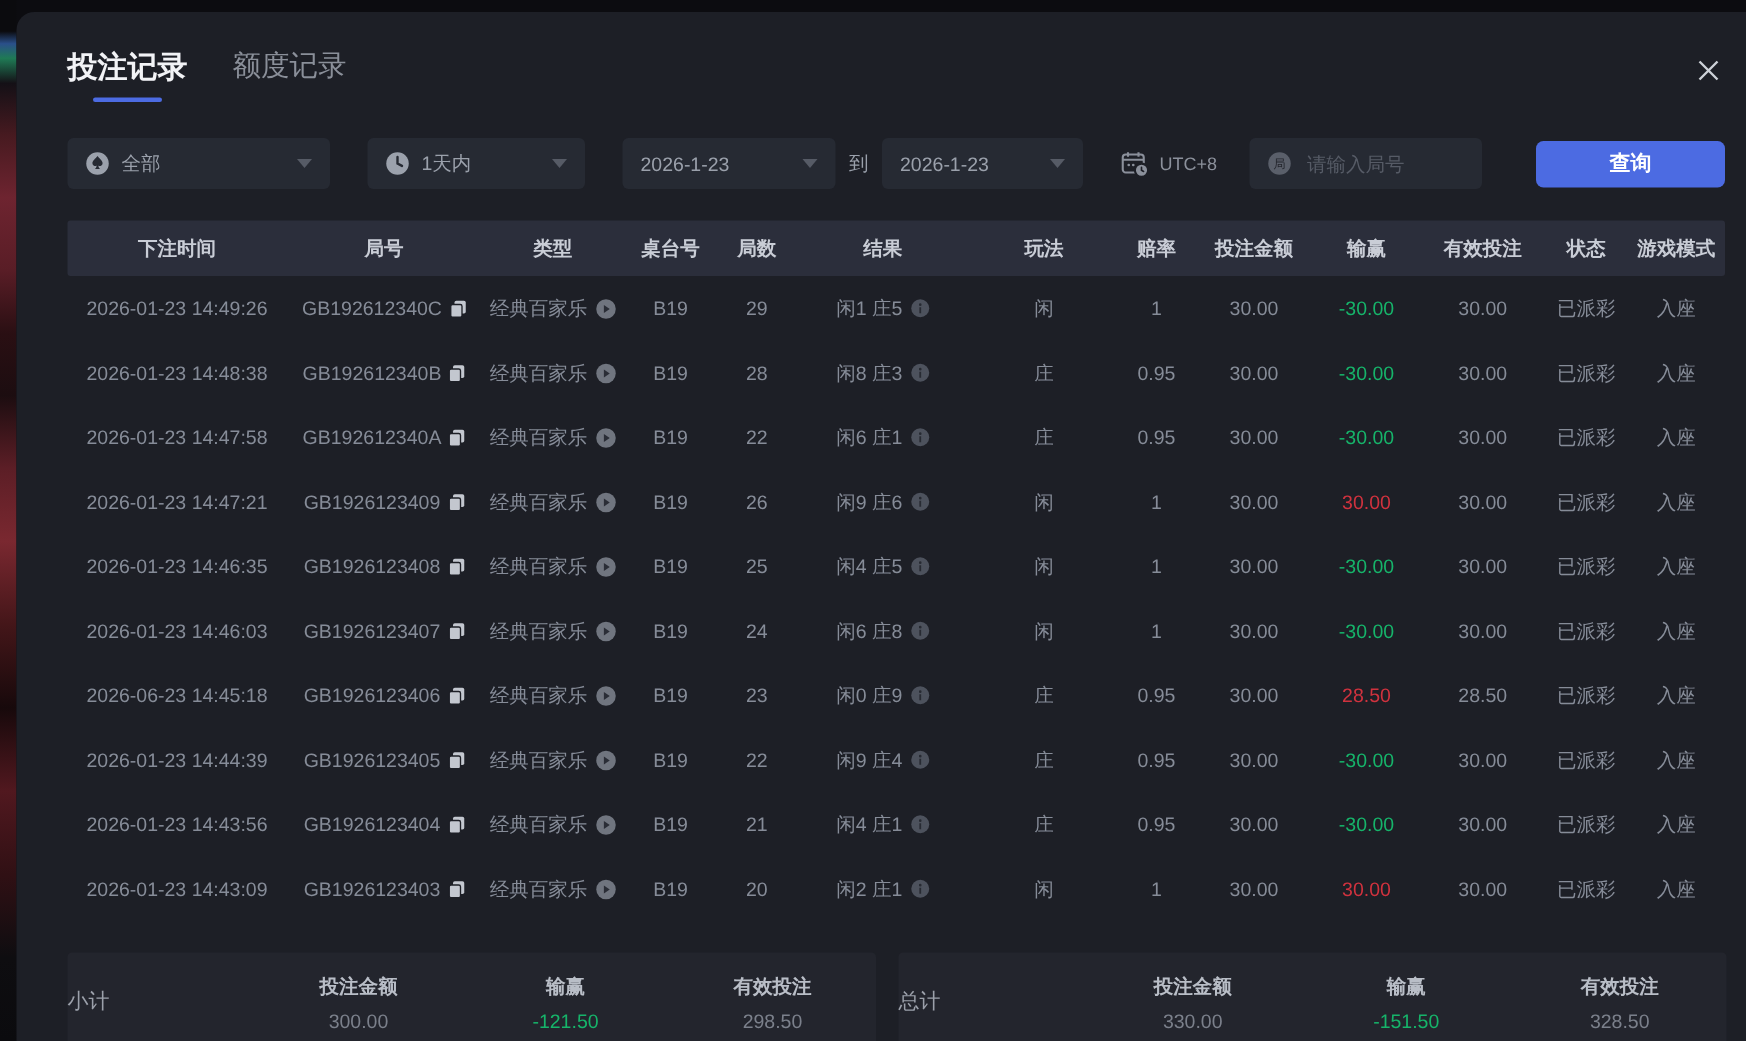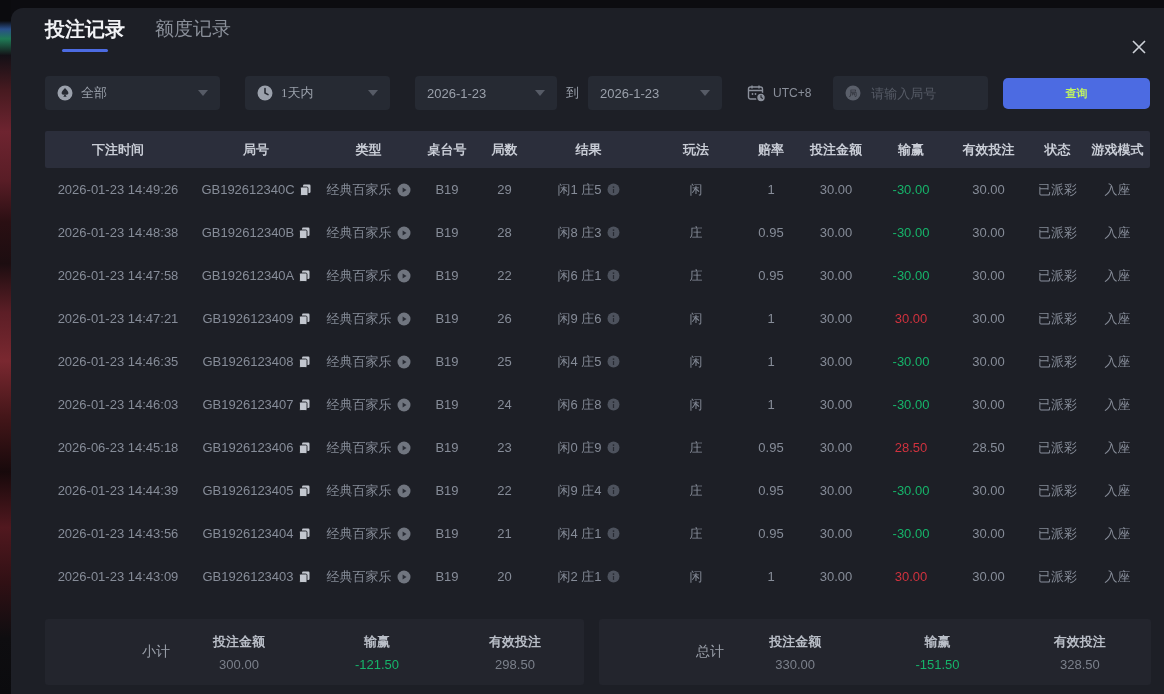--- a/index.html
+++ b/index.html
@@ -16,69 +16,69 @@
       #0b0b0e 0%,#0b0b0e 3%,#2a4f8a 4.2%,#1f7a55 5.6%,#141016 8%,
       #471a20 13%,#6e2430 19%,#591d26 26%,#2a0f13 32%,#1c0d10 38%,
       #5c1e26 45%,#7a2830 52%,#441619 60%,#17090b 68%,
       #51181f 76%,#301014 84%,#0e0d10 92%,#0b0b0e 100%);
   }
   .modal{
     position:absolute;left:11px;top:8px;right:0;bottom:0;
     background:#1d1f26;border-radius:12px 0 0 0;
   }
   
-  .tabs{display:flex;align-items:flex-end;gap:30px;padding:8px 34px 0;}
+  .tabs{display:flex;align-items:flex-end;gap:30px;padding:24px 34px 0;}
   .tab{display:inline-flex;flex-direction:column;align-items:center;cursor:pointer;}
   .tab .t-label{font-size:19px;color:#8a8f99;font-weight:500;line-height:26px;}
   .tab.active .t-label{font-size:20px;color:#f2f3f6;font-weight:700;}
   .tab-underline{width:46px;height:3px;border-radius:2px;background:var(--accent);margin-top:7px;}
   .tab:not(.active) .tab-underline{visibility:hidden;}
   .close-btn{position:absolute;top:22px;right:8px;width:34px;height:34px;
     display:flex;align-items:center;justify-content:center;cursor:pointer;}
   
   .filters{display:flex;align-items:center;margin:24px 14px 0 34px;height:34px;}
   .ctl{display:flex;align-items:center;background:#262a33;border-radius:4px;height:34px;
        padding:0 12px;box-sizing:border-box;color:#9aa0ab;font-size:13px;cursor:pointer;}
   .ctl .grow{flex:1;}
   .ctl .ico{display:flex;align-items:center;margin-right:8px;}
   .chev{width:0;height:0;border-left:5px solid transparent;border-right:5px solid transparent;
         border-top:6px solid #565b66;margin-left:8px;}
   .sel-game{width:175px;}
-  .sel-range{width:145px;margin-left:25px;font-family:Liberation Serif, serif;}
+  .sel-range{width:145px;margin-left:25px;}
   .sel-date1{width:142px;margin-left:25px;}
   .to-label{color:#9aa0ab;font-size:13px;margin:0 9px;}
   .sel-date2{width:134px;}
   .tz{display:flex;align-items:center;gap:7px;margin-left:25px;color:#8b909b;
       font-size:12px;cursor:pointer;}
   .round-input-wrap{width:155px;margin-left:22px;cursor:text;}
   .round-input-wrap input{background:transparent;border:none;outline:none;color:#9aa0ab;
       font-size:13px;width:100%;font-family:Liberation Sans, sans-serif;}
   .round-input-wrap input::placeholder{color:#565b66;}
-  .query-btn{margin-left:auto;width:147px;height:31px;border:none;border-radius:5px;
-      background:var(--accent);color:#bef264;font-size:11px;font-weight:700;cursor:pointer;
+  .query-btn{margin-left:auto;width:126px;height:31px;border:none;border-radius:5px;
+      background:var(--accent);color:#ffffff;font-size:14px;font-weight:700;cursor:pointer;
       font-family:inherit;}
   
   .table{margin:21px 14px 0 34px;}
   .tr{display:flex;align-items:center;}
   .thead{background:#2b2e3b;height:37px;border-radius:2px;}
   .thead .td{color:#c9cdd6;font-weight:700;font-size:13px;}
   .tbody .tr{height:43px;}
   .td{display:flex;align-items:center;justify-content:center;font-size:13px;
       color:#868c98;box-sizing:border-box;gap:5px;white-space:nowrap;}
   .c1{flex:0 0 146px;} .c2{flex:0 0 130px;} .c3{flex:0 0 95px;} .c4{flex:0 0 62px;}
   .c5{flex:0 0 53px;}  .c6{flex:0 0 115px;} .c7{flex:0 0 100px;} .c8{flex:0 0 50px;}
   .c9{flex:0 0 80px;}  .c10{flex:0 0 70px;} .c11{flex:0 0 85px;} .c12{flex:0 0 53px;}
   .c13{flex:0 0 67px;}
   .wl.green{color:var(--green);} .wl.red{color:var(--red);}
   .icon-btn{display:flex;align-items:center;cursor:pointer;}
   
   .summary{display:flex;gap:15px;margin:21px 14px 0 34px;}
   .panel{background:#23252d;border-radius:3px;height:66px;display:flex;align-items:center;}
   .panel.left{flex:0 0 539px;} .panel.right{flex:0 0 552px;}
-  .panel .p-label{flex:0 0 125px;text-align:right;color:#9ba0aa;font-size:14px;}
+  .panel .p-label{flex:0 0 125px;text-align:left;color:#9ba0aa;font-size:14px;}
   .stat{flex:1;display:flex;flex-direction:column;align-items:center;gap:6px;}
   .stat .s-label{color:#b9bec7;font-size:13px;font-weight:600;}
   .stat .s-value{color:#7b808b;font-size:13px;}
   .stat .s-value.green{color:var(--green);}
 </style>
 </head>
 <body>
 
 <div class="backdrop-strip"></div>
 

